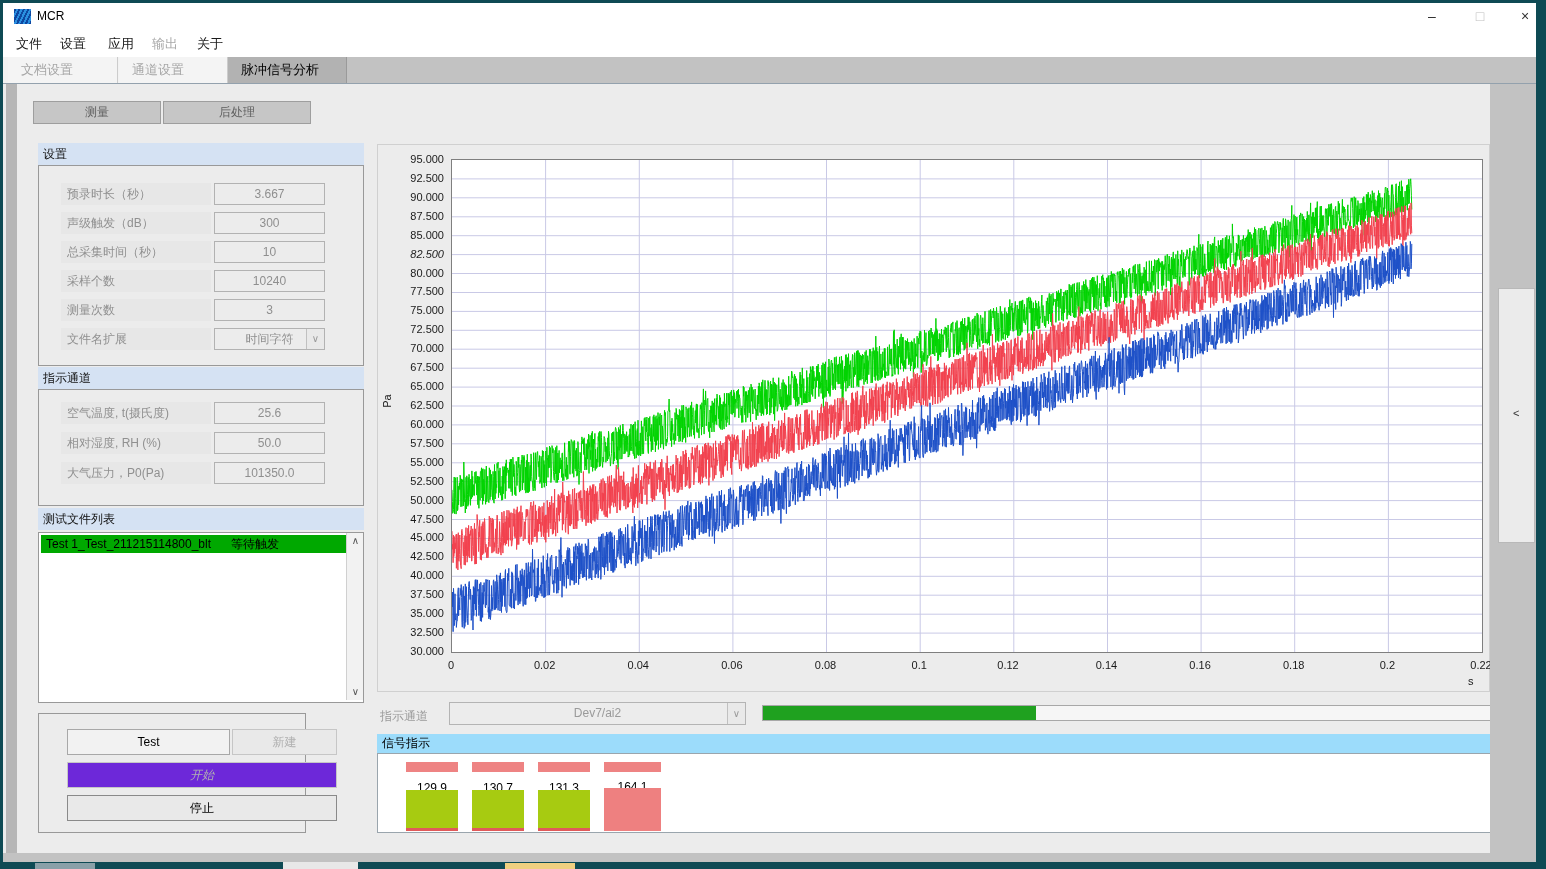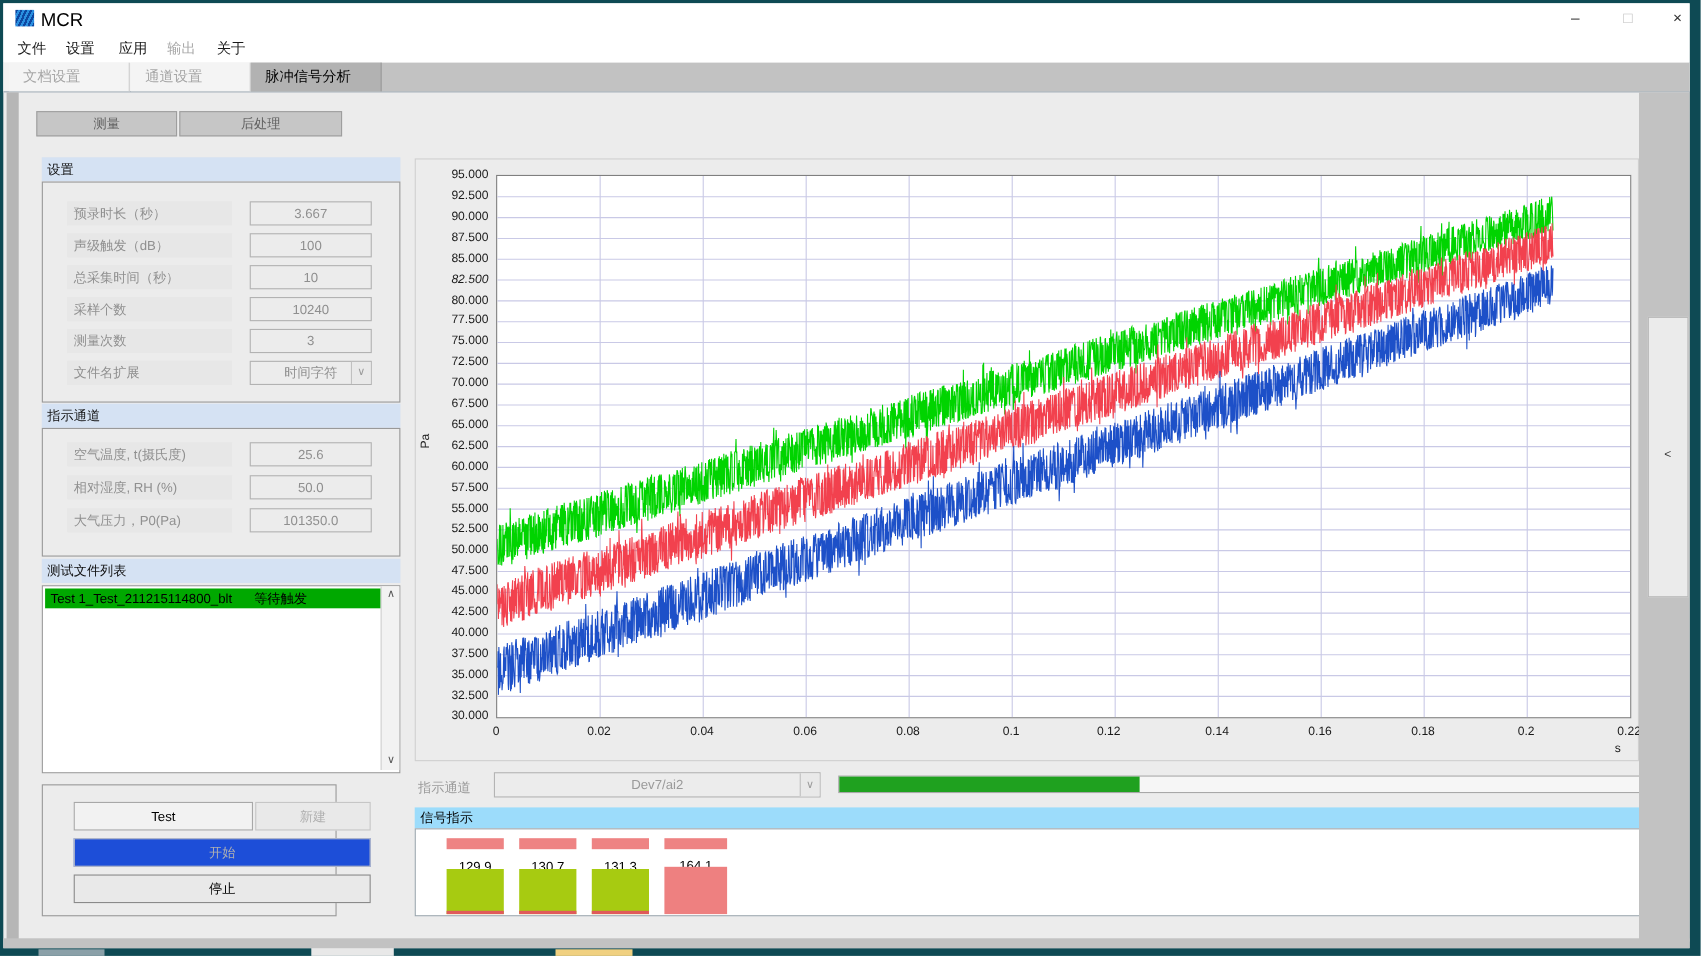--- a/index.html
+++ b/index.html
@@ -5,21 +5,21 @@
   * { margin:0; padding:0; box-sizing:border-box; }
   html,body { width:1546px; height:869px; overflow:hidden;
     font-family:"Liberation Sans","DejaVu Sans",sans-serif; }
   .desktop { position:absolute; left:0; top:0; width:1546px; height:869px; background:#0e4a54; }
 
   .win { position:absolute; left:3px; top:3px; width:1533px; height:859px; background:#ececec; }
 
   .titlebar { position:absolute; left:0; top:0; width:1533px; height:27px; background:#ffffff; }
   .app-icon { position:absolute; left:11px; top:6px; width:17px; height:15px;
     background:repeating-linear-gradient(115deg,#0d47a1 0 2px,#2a8fe0 2px 4px); }
-  .app-title { position:absolute; left:34px; top:6px; font-size:17px; color:#000; }
+  .app-title { position:absolute; left:34px; top:6px; font-size:12px; color:#000; }
   .winbtn { position:absolute; top:0; width:34px; height:27px; text-align:center; line-height:27px;
     font-size:14px; color:#333; }
   .winbtn.max { color:#c0c0c0; }
 
   .menubar { position:absolute; left:0; top:27px; width:1533px; height:27px; background:#ffffff; }
   .menu-item { position:absolute; top:5px; font-size:13px; color:#1a1a1a; cursor:default; }
   .menu-item.disabled { color:#a8a8a8; }
 
   .tabrow { position:absolute; left:0; top:54px; width:1533px; height:27px; background:#f2f2f2;
     border-bottom:1px solid #93a1ad; }
@@ -30,21 +30,21 @@
 
   .toolbtn { position:absolute; top:98px; height:23px; background:#c6c6c6; border:1px solid #9e9e9e;
     color:#5f5f5f; font-size:12px; text-align:center; line-height:21px; }
 
   .grp-hdr { position:absolute; left:35px; width:326px; height:22px; background:#d5e2f3;
     font-size:12px; line-height:22px; padding-left:5px; color:#111; }
   .grp-box { position:absolute; left:35px; width:326px; background:#ececec; border:1px solid #999; }
   .frow { display:flex; margin-left:22px; margin-bottom:7px; }
   .flabel { width:150px; height:22px; background:#e7e7e7; color:#909090; font-size:12px;
     line-height:22px; padding-left:6px; white-space:nowrap; overflow:hidden; }
-  .fvalue { margin-left:16px; width:111px; height:22px; background:#ececec; border:1px solid #b2b2b2;
+  .fvalue { margin-left:3px; width:111px; height:22px; background:#ececec; border:1px solid #b2b2b2;
     color:#8f8f8f; font-size:12px; line-height:20px; text-align:center; position:relative; }
   .fvalue .dd-arrow { position:absolute; right:0; top:0; width:18px; height:20px; border-left:1px solid #c0c0c0;
     color:#9a9a9a; font-size:10px; line-height:20px; text-align:center; background:#e9e9e9; }
 
   .filelist { position:absolute; left:35px; top:529px; width:326px; height:171px; background:#fff;
     border:1px solid #999; }
   .filerow { position:absolute; left:2px; top:2px; width:306px; height:18px; background:#00a800;
     color:#000; font-size:12px; line-height:18px; padding-left:5px; display:flex; gap:20px; white-space:nowrap; }
   .vscroll { position:absolute; right:0; top:0; width:17px; height:167px; background:#f2f2f2;
     border-left:1px solid #d0d0d0; }
@@ -127,21 +127,21 @@
     <div class="toolbtn" style="left:160px;width:148px;">后处理</div>
 
     <div class="grp-hdr" style="top:140px;">设置</div>
     <div class="grp-box" style="top:162px;height:201px;padding-top:17px;">
       <div class="frow">
         <div class="flabel">预录时长（秒）</div>
         <div class="fvalue">3.667</div>
       </div>
       <div class="frow">
         <div class="flabel">声级触发（dB）</div>
-        <div class="fvalue">100</div>
+        <div class="fvalue">300</div>
       </div>
       <div class="frow">
         <div class="flabel">总采集时间（秒）</div>
         <div class="fvalue">10</div>
       </div>
       <div class="frow">
         <div class="flabel">采样个数</div>
         <div class="fvalue">10240</div>
       </div>
       <div class="frow">
@@ -181,21 +181,21 @@
       </div>
       <div class="vscroll">
         <span class="up" style="top:0;">∧</span>
         <span class="dn">∨</span>
       </div>
     </div>
 
     <div class="ctrl-box">
       <div class="ctrl-btn" style="left:28px;top:15px;width:163px;height:26px;background:#f2f2f2;border:1px solid #a8a8a8;line-height:24px;color:#000;">Test</div>
       <div class="ctrl-btn" style="left:193px;top:15px;width:105px;height:26px;background:#e9e9e9;border:1px solid #c6c6c6;line-height:24px;color:#b0b0b0;">新建</div>
-      <div class="ctrl-btn" style="left:28px;top:48px;width:270px;height:26px;background:#1d4ed8;border:1px solid #c6c6c6;line-height:24px;color:#b0b0b0;">开始</div>
+      <div class="ctrl-btn" style="left:28px;top:48px;width:270px;height:26px;background:#6d28d9;border:1px solid #c6c6c6;line-height:24px;color:#b0b0b0;font-style:italic;">开始</div>
       <div class="ctrl-btn" style="left:28px;top:81px;width:270px;height:26px;background:#e9e9e9;border:1px solid #8a8a8a;line-height:24px;color:#000;">停止</div>
     </div>
 
     <div class="chart">
       <div class="plot">
         <svg id="plot-svg" width="1030" height="492" viewBox="0 0 1030 492" preserveAspectRatio="none">
             <line x1="0" y1="18.9" x2="1030" y2="18.9" stroke="#c9c9e6" stroke-width="1"></line>
             <line x1="0" y1="37.8" x2="1030" y2="37.8" stroke="#c9c9e6" stroke-width="1"></line>
             <line x1="0" y1="56.8" x2="1030" y2="56.8" stroke="#c9c9e6" stroke-width="1"></line>
             <line x1="0" y1="75.7" x2="1030" y2="75.7" stroke="#c9c9e6" stroke-width="1"></line>

